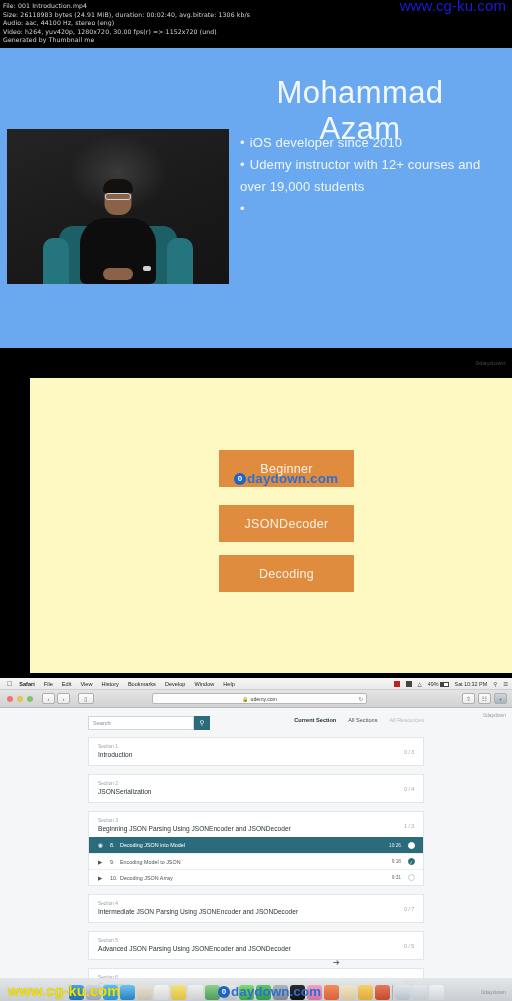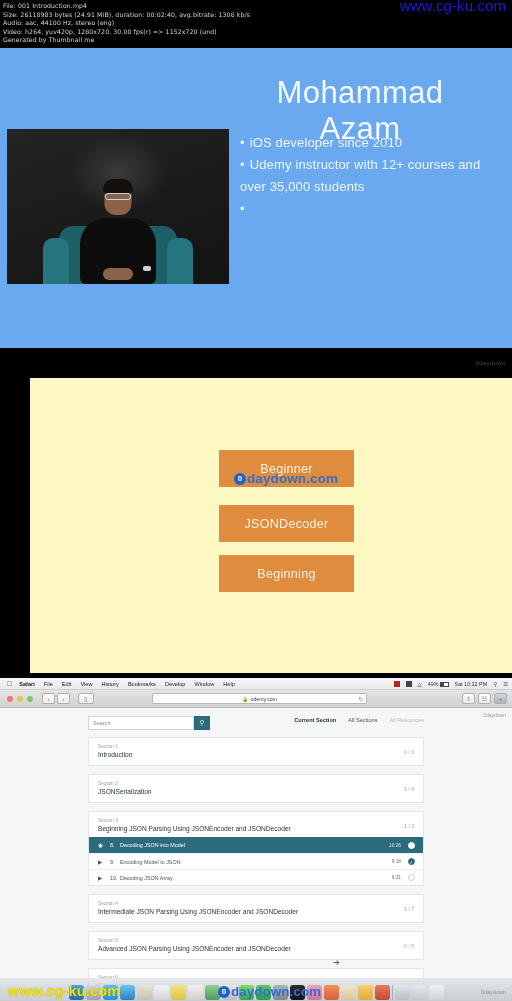--- a/index.html
+++ b/index.html
@@ -291,33 +291,33 @@
         <div class="p-head"></div>
         <div class="p-hair"></div>
         <div class="p-glass"></div>
         <div class="p-hands"></div>
         <div class="p-watch"></div>
       </div>
     </div>
     <div class="title">Mohammad Azam</div>
     <ul class="bullets">
       <li>iOS developer since 2010</li>
-      <li>Udemy instructor with 12+ courses and over 35,000 students</li>
+      <li>Udemy instructor with 12+ courses and over 19,000 students</li>
       <li></li>
     </ul>
   </div>
 
   <div class="band" style="top:348px;height:30px;">
     <span class="band-wm">0daydown</span>
   </div>
 
   <div class="slide2">
     <div class="btn btn-1">Beginner</div>
     <div class="btn btn-2">JSONDecoder</div>
-    <div class="btn btn-3">Beginning</div>
+    <div class="btn btn-3">Decoding</div>
     <div class="wm-mid">
       <span class="zero">0</span>
       <span>daydown.com</span>
     </div>
   </div>
 
   <div class="band" style="top:673px;height:7px;"></div>
 
   <div class="mac">
 

